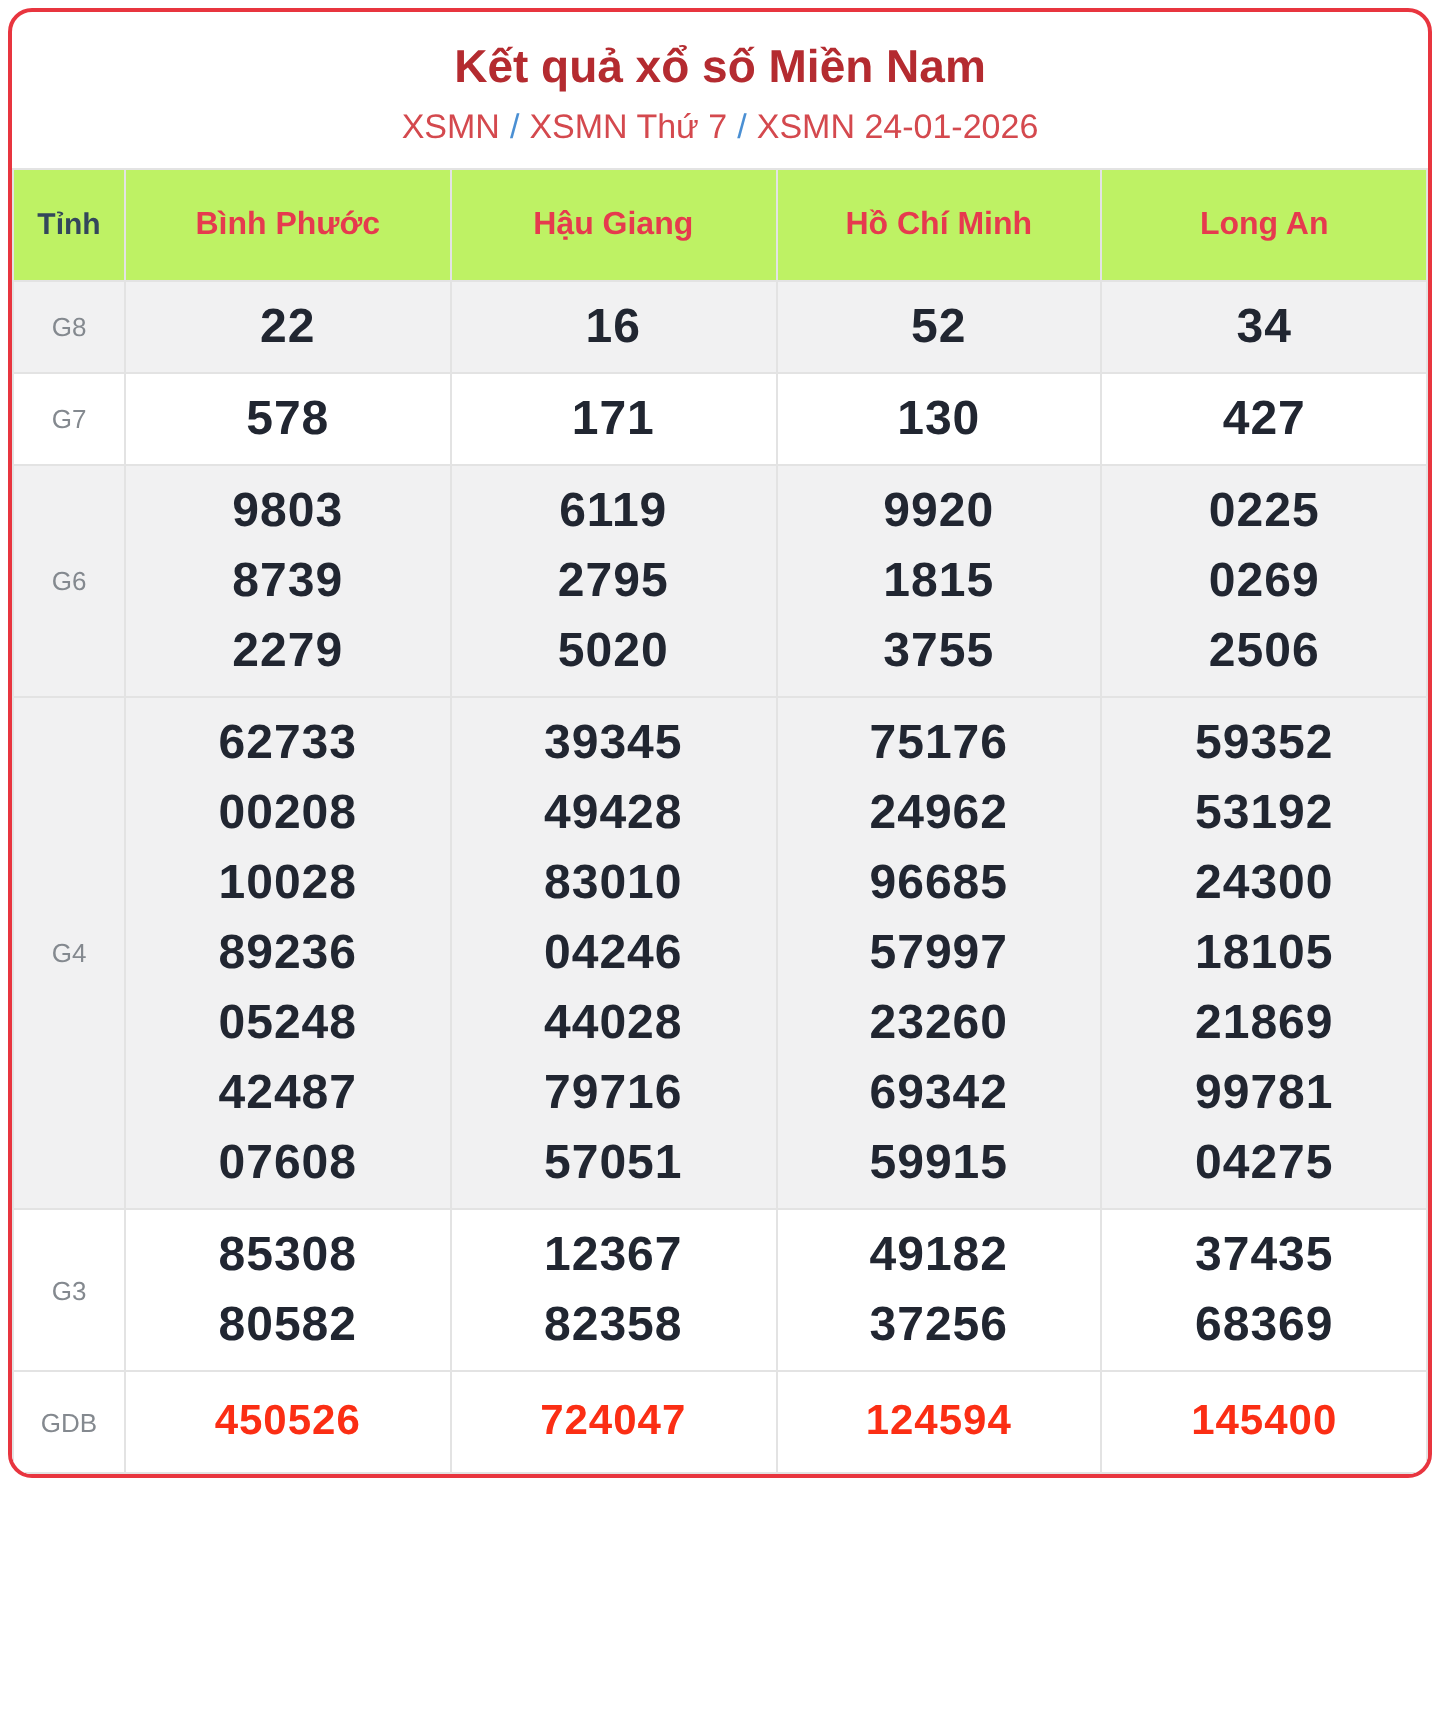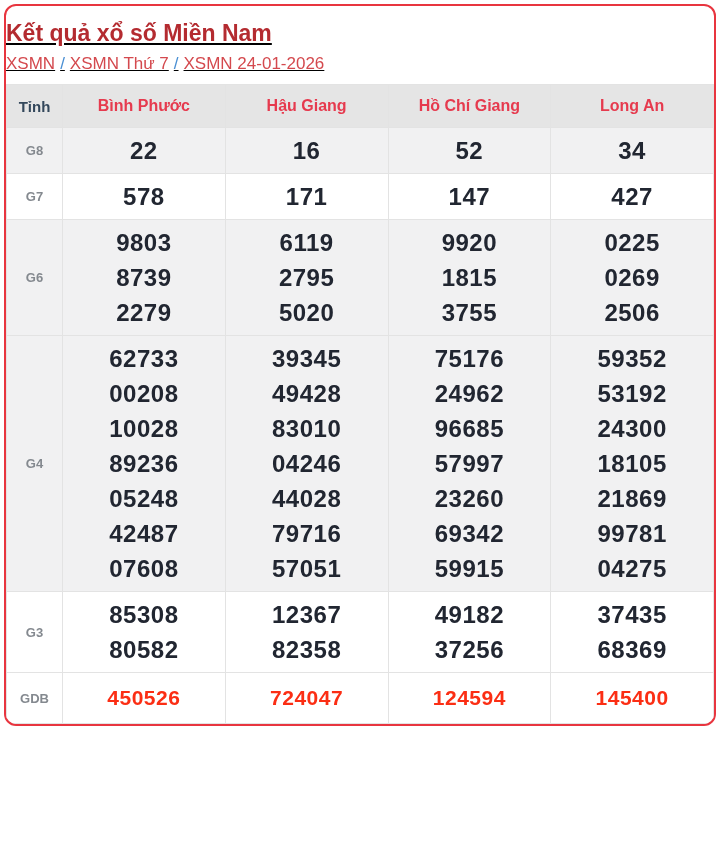--- a/index.html
+++ b/index.html
@@ -11,40 +11,40 @@
   html,body { margin:0; padding:0; background:#ffffff; }
   body {
     width:720px; height:860px; overflow:hidden;
     font-family:"Liberation Sans", sans-serif;
   }
   .card {
     margin:4px 4px; background:#fff;
     border:2px solid var(--card-border);
     border-radius:12px; overflow:hidden;
   }
-  .card-header { padding:13px 0 10px;text-decoration:underline; }
+  .card-header { text-align:center; padding:13px 0 10px; }
   .card-header h1 {
     margin:0 0 6px; font-size:23px; line-height:28px;
     font-weight:bold; color:var(--title);
   }
   .breadcrumb { font-size:17px; line-height:21px; font-weight:bold; }
   .breadcrumb a { color:var(--subtitle-link); text-decoration:none; cursor:pointer; font-weight:normal; }
   .breadcrumb .sep { color:var(--slash); margin:0 5px; font-weight:normal; }
   table.results { width:100%; border-collapse:collapse; table-layout:fixed; }
   .results th, .results td {
     border:1px solid var(--cell-border); text-align:center; vertical-align:middle;
   }
   .results thead th {
-    height:43px; font-size:16px; font-weight:bold;
-    color:var(--province-header); background:#e5e5e5;
+    height:56px; font-size:16px; font-weight:bold;
+    color:var(--province-header); background:#bef264;
   }
   .results thead th.corner { color:var(--corner-header); font-size:15px; }
   .results col.label-col { width:56px; }
   .results tbody th {
-    font-size:13px; font-weight:bold; color:var(--row-label); background:transparent;
+    font-size:13px; font-weight:normal; color:var(--row-label); background:transparent;
   }
   .results td { padding:5px 0; }
   .num {
     font-size:24px; line-height:35px; font-weight:bold;
     color:var(--number); letter-spacing:0.5px;
   }
   tr.shaded { background:var(--shaded-row); }
   tr.highlight td { padding:5px 0; }
   tr.highlight .num { color:var(--special-number); font-size:21px; line-height:40px; }
 </style>
@@ -65,21 +65,21 @@
         <col>
         <col>
         <col>
         <col>
     </colgroup>
     <thead>
       <tr>
         <th class="corner">Tỉnh</th>
         <th>Bình Phước</th>
         <th>Hậu Giang</th>
-        <th>Hồ Chí Giang</th>
+        <th>Hồ Chí Minh</th>
         <th>Long An</th>
       </tr>
     </thead>
     <tbody>
         <tr class="shaded">
           <th>G8</th>
           <td>
             <div class="num">22</div>
           </td>
           <td>
@@ -94,21 +94,21 @@
         </tr>
         <tr>
           <th>G7</th>
           <td>
             <div class="num">578</div>
           </td>
           <td>
             <div class="num">171</div>
           </td>
           <td>
-            <div class="num">147</div>
+            <div class="num">130</div>
           </td>
           <td>
             <div class="num">427</div>
           </td>
         </tr>
         <tr class="shaded">
           <th>G6</th>
           <td>
             <div class="num">9803</div>
             <div class="num">8739</div>

